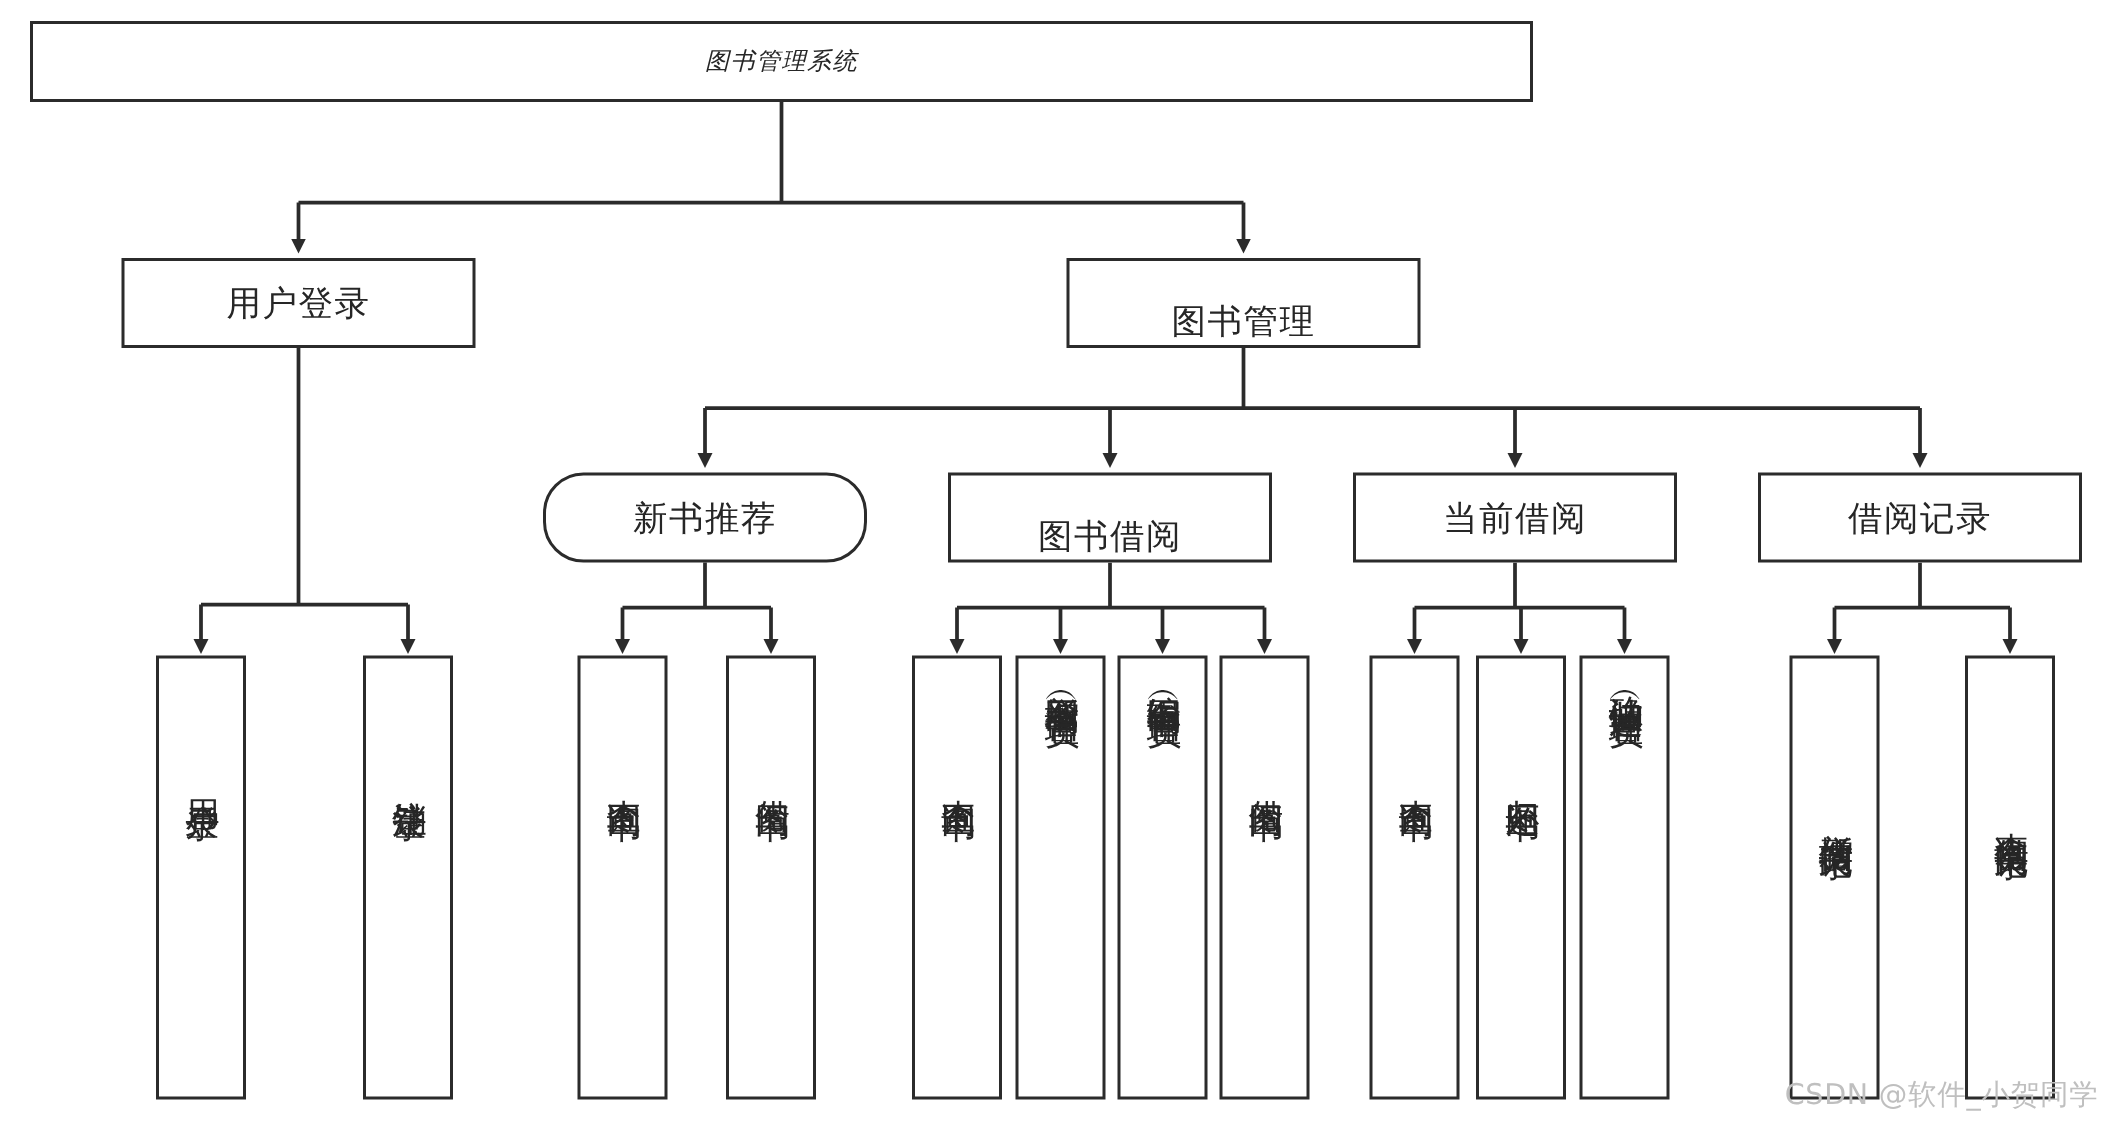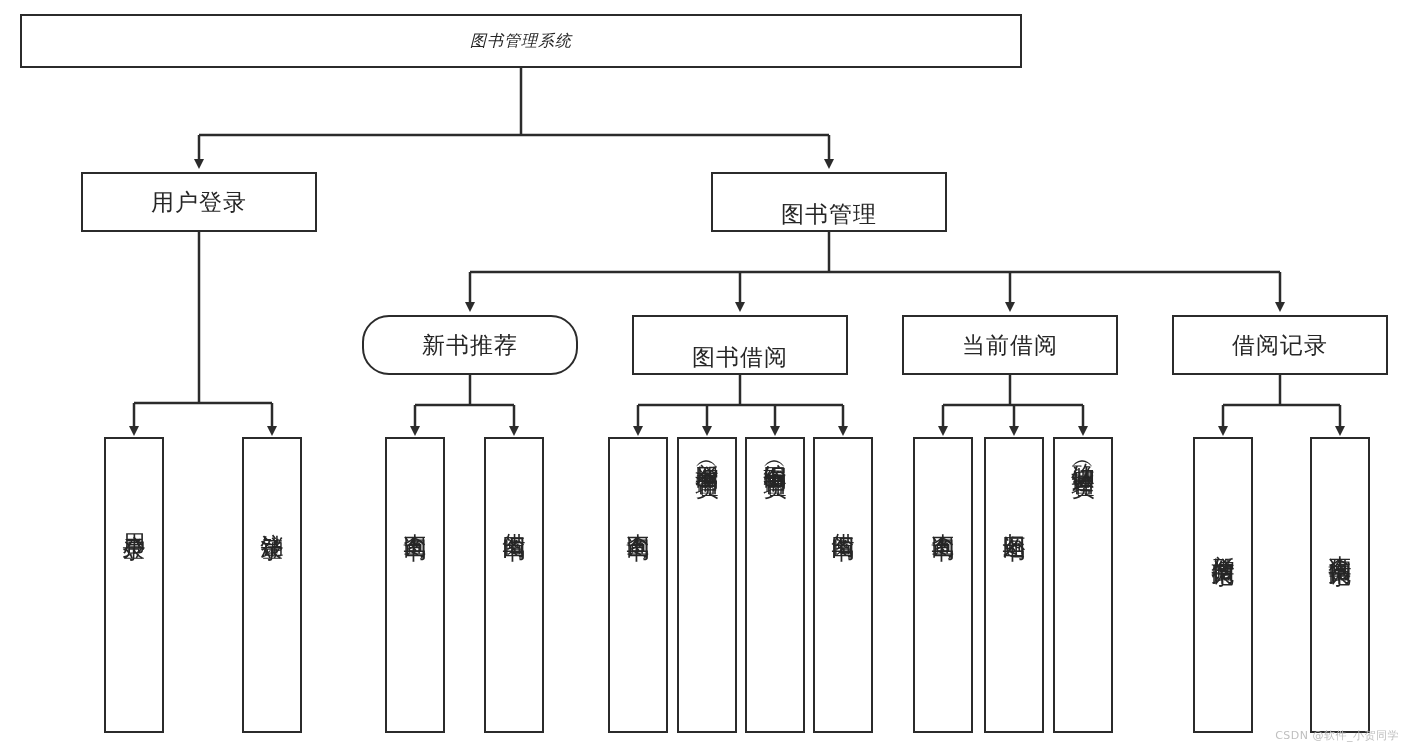--- a/index.html
+++ b/index.html
@@ -41,21 +41,21 @@
     color:#262626;
     white-space:nowrap;
   }
   .leaf.tall .vtext{padding-top:0;}
   .leaf.mid .vtext{margin-top:70px;}
   .leaf.low .vtext{margin-top:92px;}
 
   #watermark{
     position:absolute;
     right:6px;bottom:4px;
-    font-size:11px;
+    font-size:19px;
     color:#bfbfbf;
     letter-spacing:0.5px;
     white-space:nowrap;
   }
 </style>
 </head>
 <body>
 
 <div id="canvas">
 

